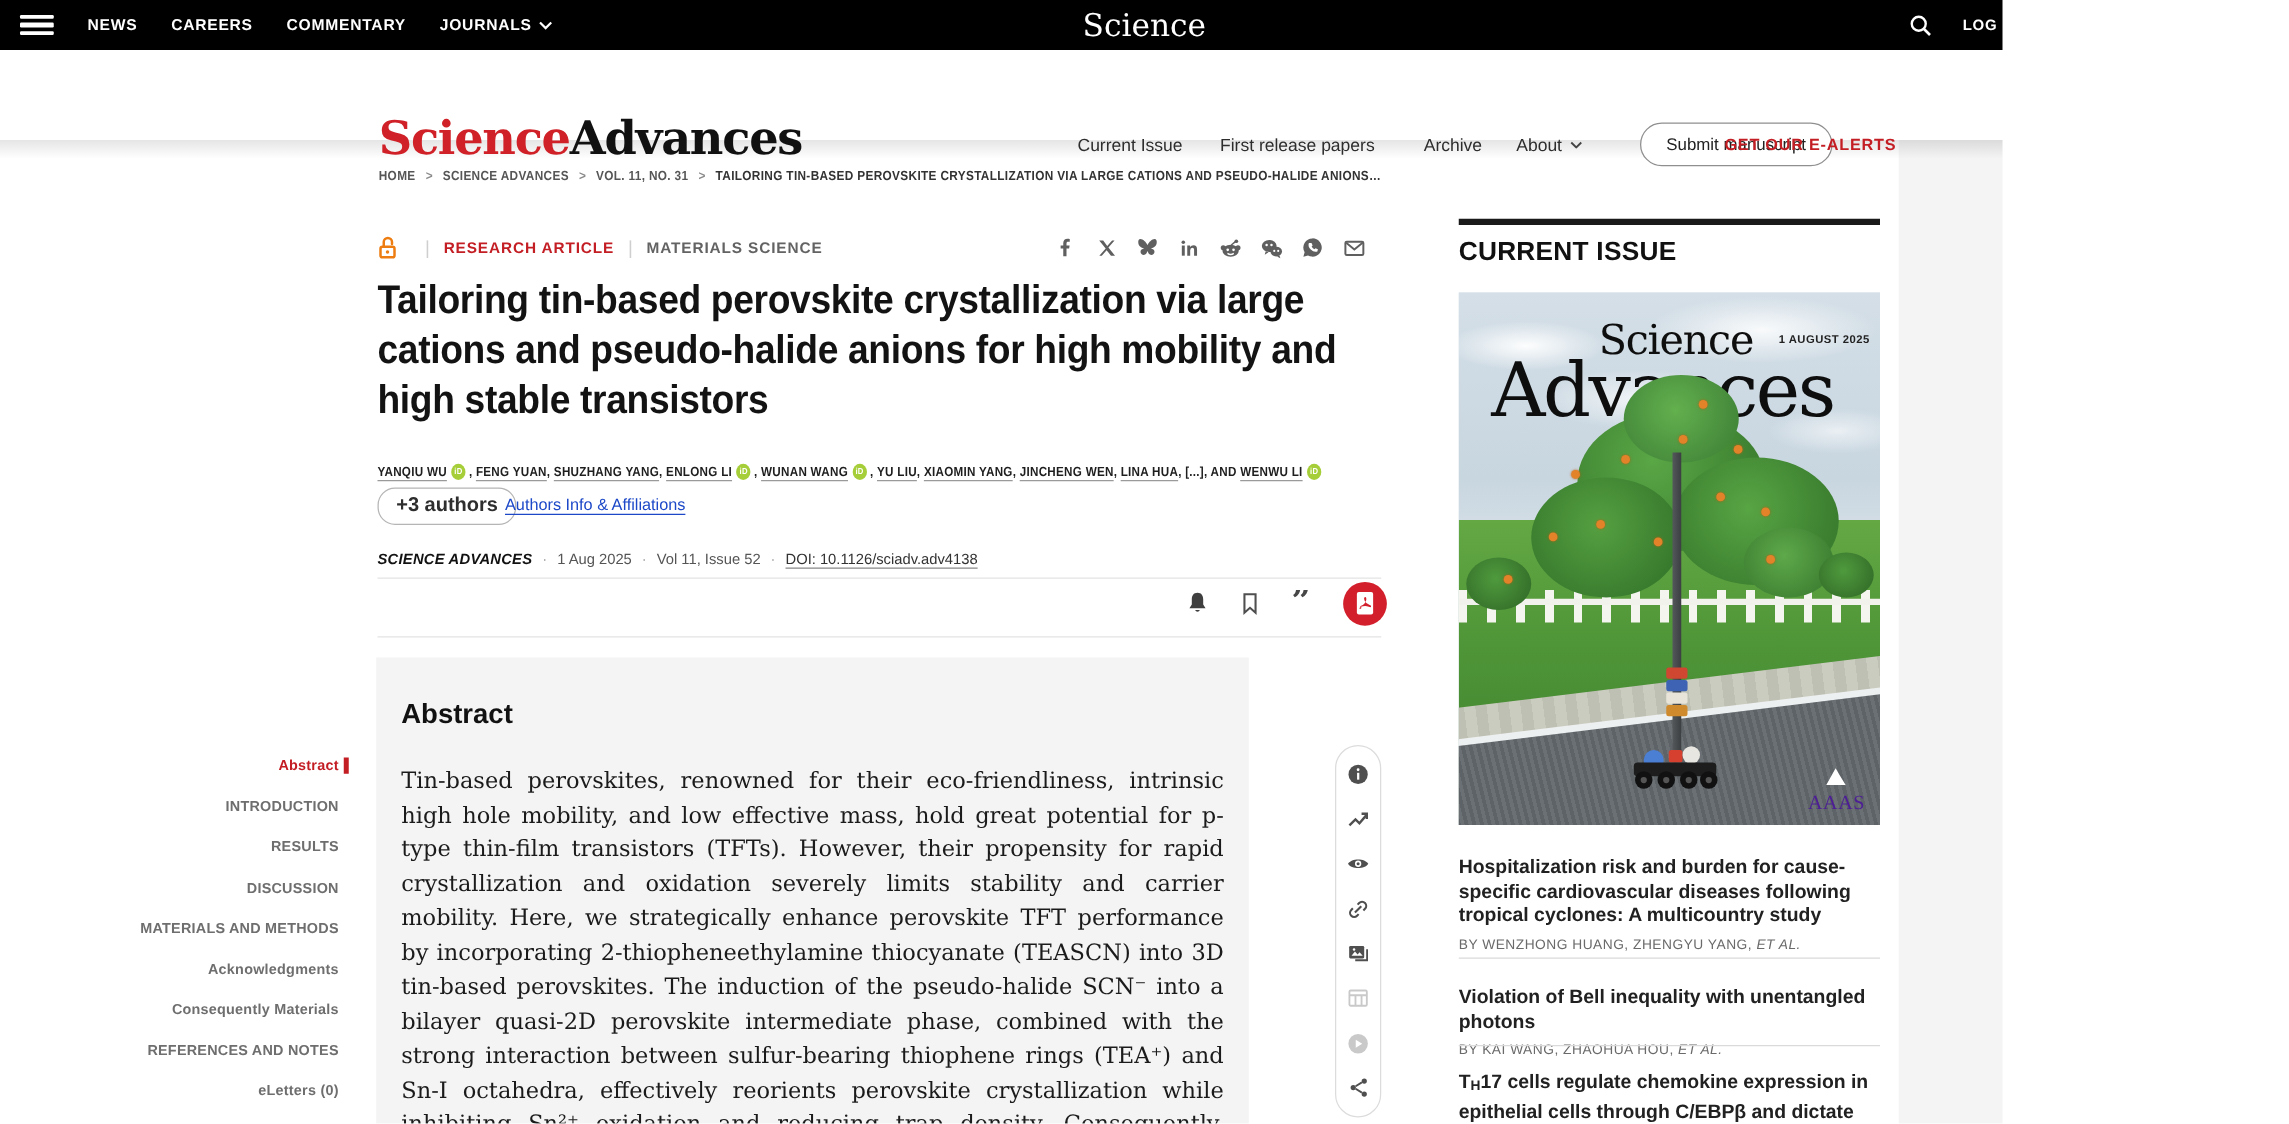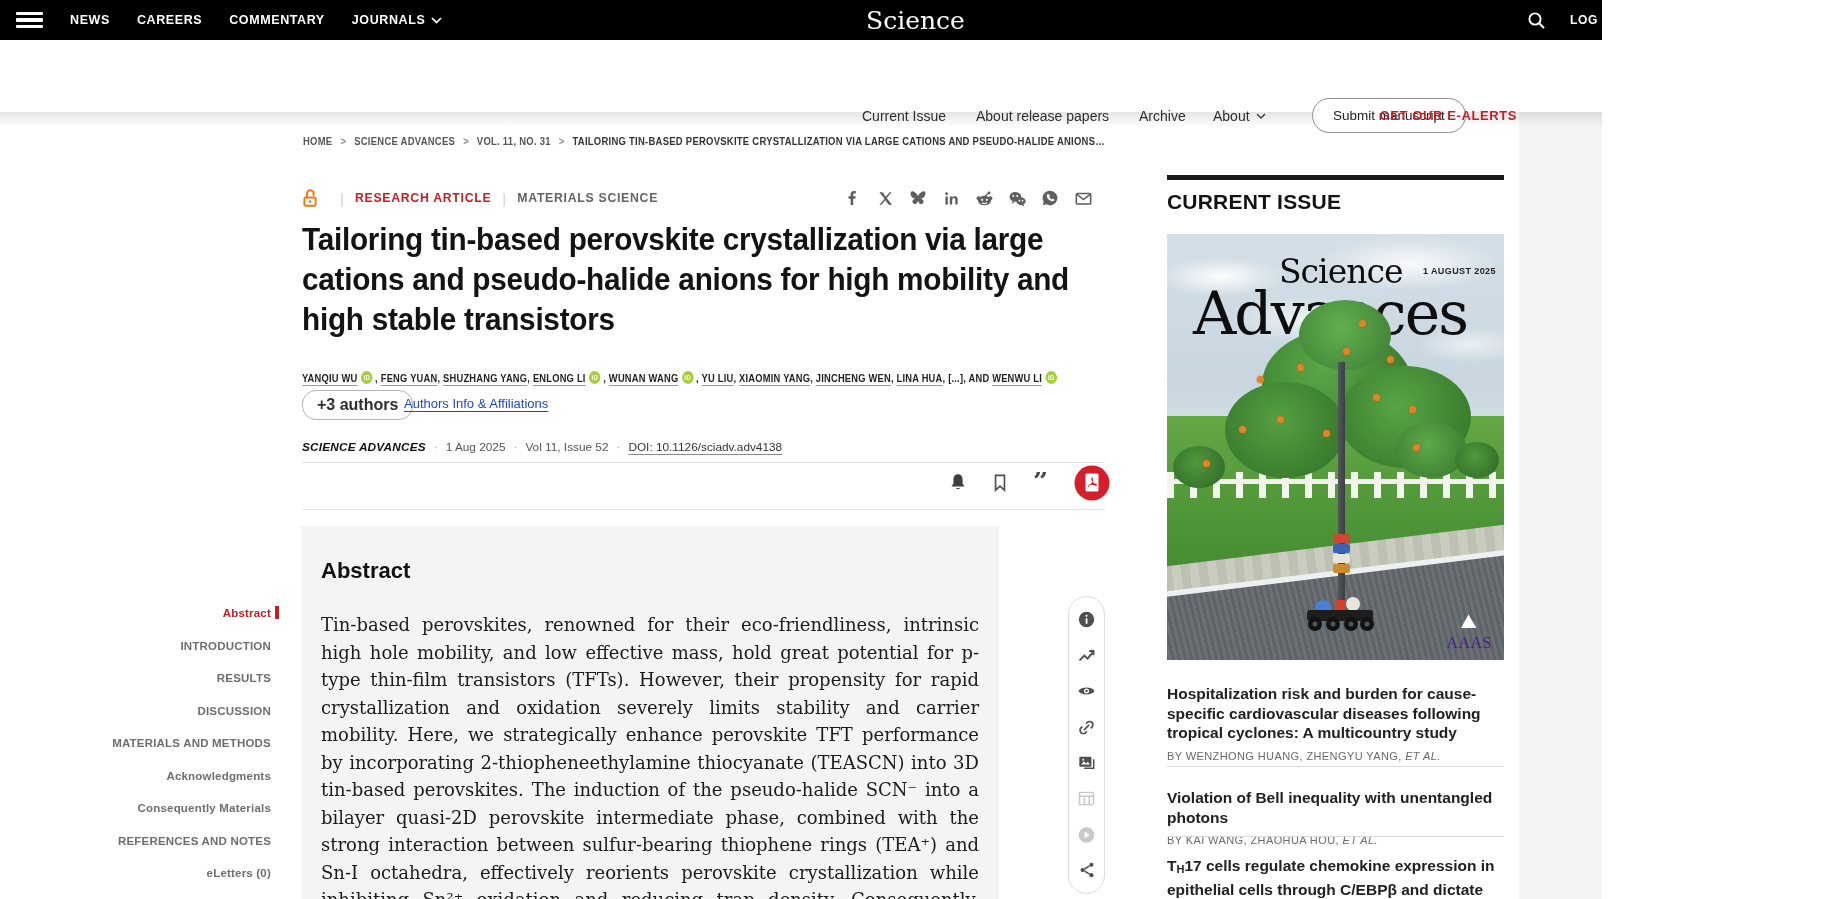--- a/index.html
+++ b/index.html
@@ -153,22 +153,23 @@
             <circle cx="8" cy="8" r="5.6" stroke="#fff" stroke-width="1.9" fill="none"></circle>
             <path d="M12.2 12.2 L17 17" stroke="#fff" stroke-width="2.1"></path>
           </svg>
         </span>
       <span class="tb-login">LOG IN</span>
       <span class="tb-member">BECOME A MEMBER</span>
     </div>
   </div>
 
   <div class="jheader">
+    <div class="jh-logo"><span class="sci">Science</span><span class="adv">Advances</span></div>
     <span class="jh-nav-item" style="left:862px">Current Issue</span>
-    <span class="jh-nav-item" style="left:976px">About release papers</span>
+    <span class="jh-nav-item" style="left:976px">First release papers</span>
     <span class="jh-nav-item" style="left:1139px">Archive</span>
     <span class="jh-nav-item" style="left:1213px">
         <span>About</span>
         <span>
           <svg width="10" height="6" viewBox="0 0 10 6">
             <path d="M1 1 L5 5 L9 1" stroke="#444" stroke-width="1.5" fill="none"></path>
           </svg>
         </span>
       </span>
     <span class="jh-submit">Submit manuscript</span>

